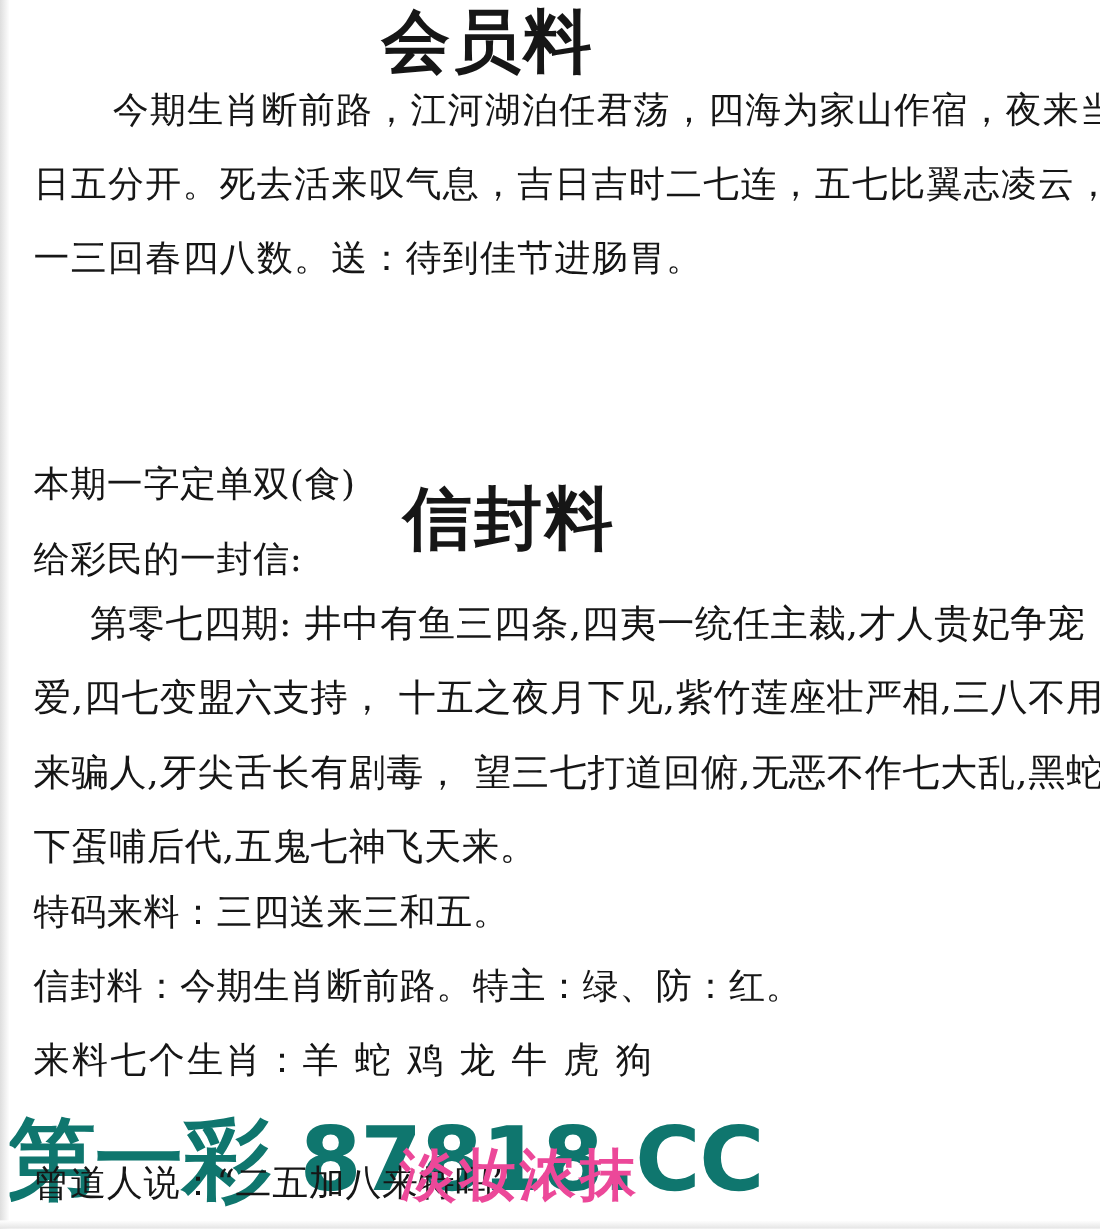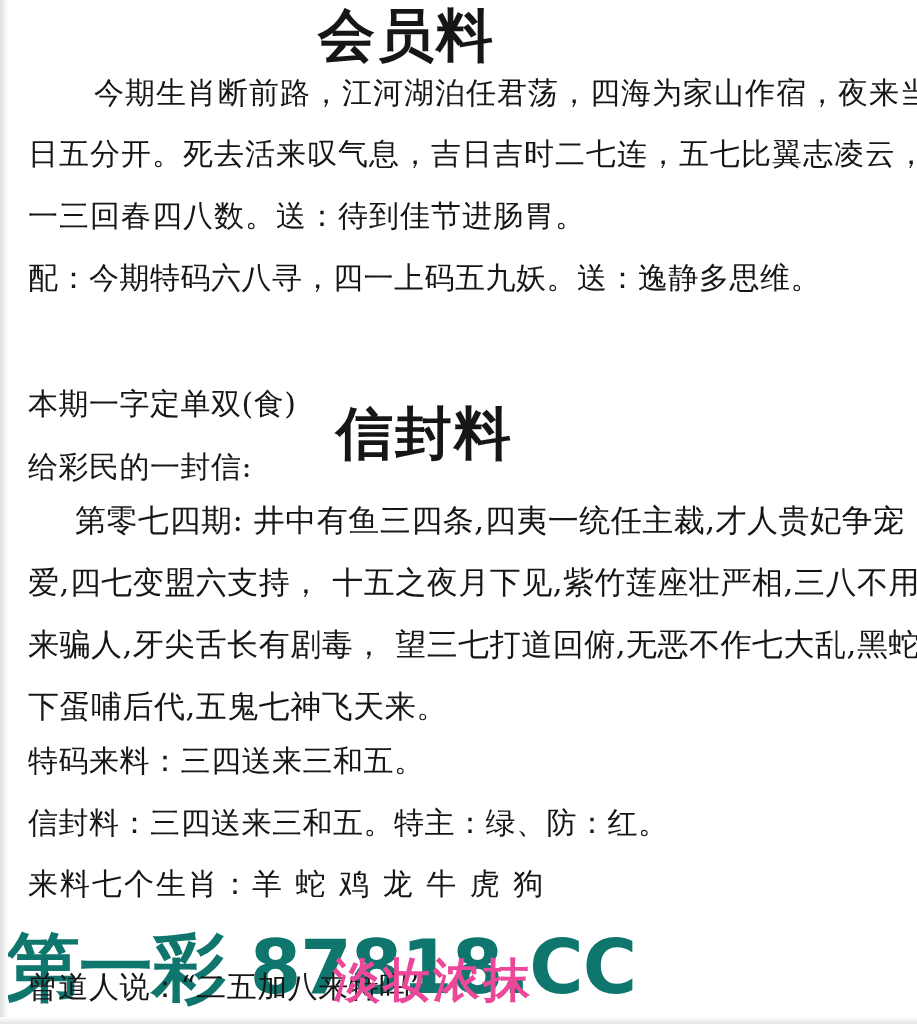--- a/index.html
+++ b/index.html
@@ -63,34 +63,33 @@
 <body>
 
 <div class="page">
 
   <div class="title title-member">会员料</div>
 
   <div class="line body-line y-p1a">今期生肖断前路，江河湖泊任君荡，四海为家山作宿，夜来当</div>
   <div class="line body-line y-p1b">日五分开。死去活来叹气息，吉日吉时二七连，五七比翼志凌云，</div>
   <div class="line body-line y-p1c">一三回春四八数。送：待到佳节进肠胃。</div>
 
-  <div class="line body-line y-pei">配：今期特码六八寻，四一上码五九妖。送：逸静多思维。</div>
   <div class="line body-line y-danshuang">本期一字定单双(食)</div>
 
   <div class="title title-envelope">信封料</div>
 
   <div class="line body-line y-intro">给彩民的一封信:</div>
 
   <div class="line letter-line y-l1">第零七四期: 井中有鱼三四条,四夷一统任主裁,才人贵妃争宠</div>
   <div class="line letter-line y-l2">爱,四七变盟六支持， 十五之夜月下见,紫竹莲座壮严相,三八不用</div>
   <div class="line letter-line y-l3">来骗人,牙尖舌长有剧毒， 望三七打道回俯,无恶不作七大乱,黑蛇</div>
   <div class="line letter-line y-l4">下蛋哺后代,五鬼七神飞天来。</div>
 
   <div class="line body-line y-special">特码来料：三四送来三和五。</div>
-  <div class="line body-line y-envinfo">信封料：三四送来三和五。特主：绿、防：红。</div>
+  <div class="line body-line y-envinfo">信封料：今期生肖断前路。特主：绿、防：红。</div>
   <div class="line body-line y-zodiac">来料七个生肖：羊 蛇 鸡 龙 牛 虎 狗</div>
   <div class="line body-line y-quote">曾道人说：“二五加八来特吗”</div>
 
   <div class="watermark">第一彩 87818.CC</div>
 
   <div class="stamp-word">淡妆浓抹</div>
 
   <div class="edge-left"></div>
   <div class="edge-bottom"></div>
 </div>

